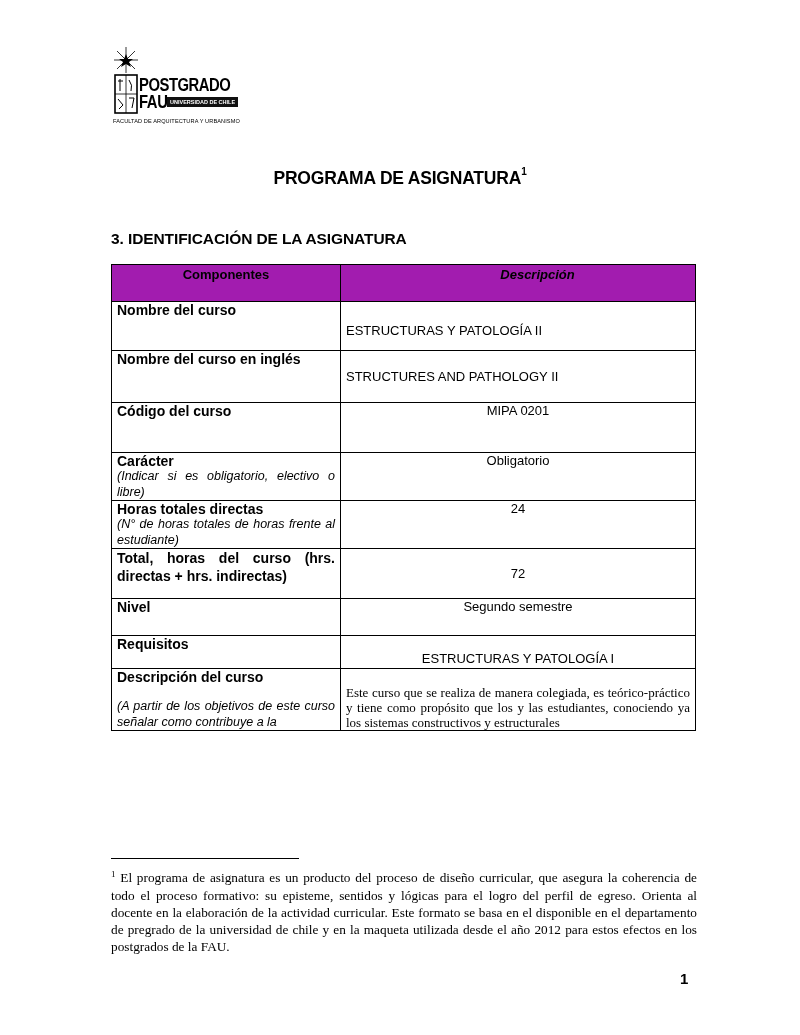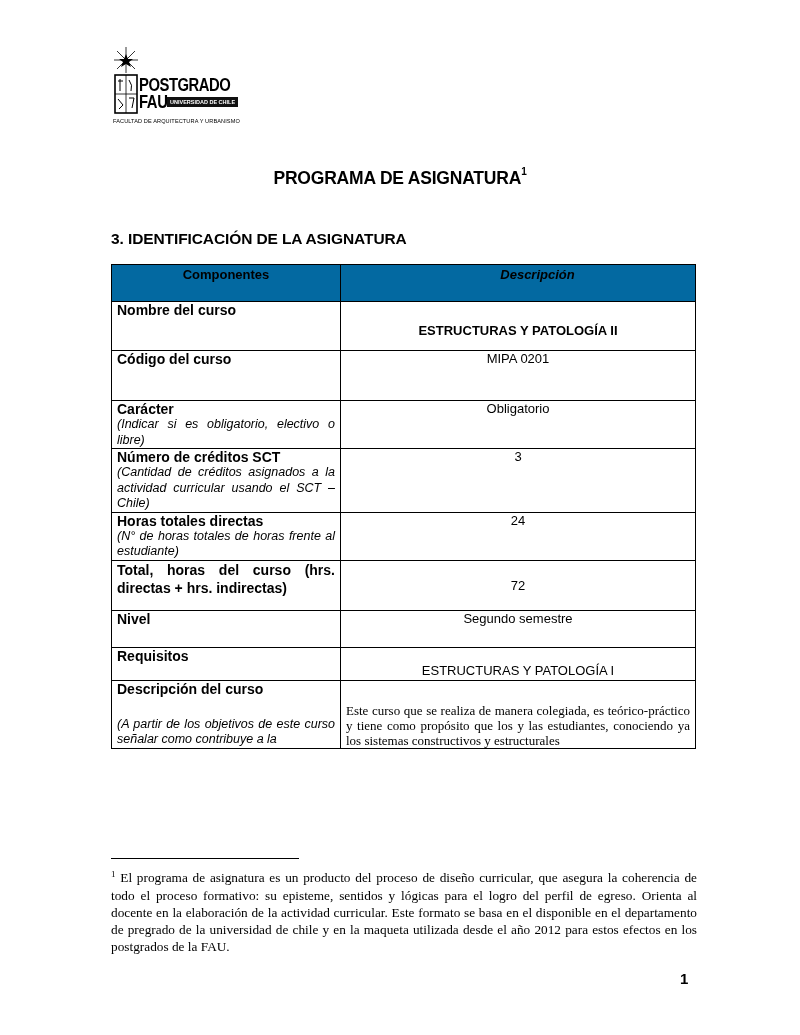--- a/index.html
+++ b/index.html
@@ -11,27 +11,27 @@
   .logo-uchile { position:absolute; left:54px; top:52px; background:#111; color:#fff; font-size:5.5px; font-weight:bold; padding:2px 3px; white-space:nowrap; }
   .logo-faculty { position:absolute; left:0; top:73px; font-size:5.6px; white-space:nowrap; letter-spacing:0.1px; }
 
   .doc-title { position:absolute; left:0; width:800px; top:153px; text-align:center; font-weight:bold; font-size:17.5px; letter-spacing:-0.2px;margin-top:15px; }
   .doc-title sup { font-size:10px; vertical-align:top; position:relative; top:-2px; }
 
   .section-title { position:absolute; left:111px; top:230px; font-weight:bold; font-size:15.5px; letter-spacing:-0.1px; }
 
   table.ident { position:absolute; left:111px; top:264px; width:585px; border-collapse:collapse; table-layout:fixed; }
   table.ident td, table.ident th { border:1px solid #000; vertical-align:top; padding:0 5px; font-size:13px; line-height:15px; }
-  table.ident th { background:#0369a1; font-weight:bold; height:34px; padding-top:2px; }
+  table.ident th { background:#a21caf; font-weight:bold; height:34px; padding-top:2px; }
   table.ident th.desc { font-style:italic;padding-left:44px; }
   col.c1 { width:229px; }
   .lbl { font-weight:bold; font-size:14px; line-height:16px; display:block; }
   .hint { font-style:italic; font-size:12.5px; line-height:15.5px; text-align:justify; display:block; }
   .val { text-align:center; font-size:12.5px; }
-  .val-bold { text-align:center; font-weight:bold; font-size:12.5px;margin-left:20px; }
+  .val-bold { font-weight:normal; font-size:12.5px;margin-left:20px; }
   .val-just { text-align:justify; font-size:12.8px; line-height:15.5px;font-family:Liberation Serif, serif; }
 
   .footnote-rule { position:absolute; left:111px; top:858px; width:188px; border-top:1px solid #000; }
   .footnote { position:absolute; left:111px; top:866px; width:586px; font-family:"Liberation Serif", serif; font-size:13.3px; line-height:17.2px; text-align:justify; }
   .footnote sup { font-size:9px; }
   .page-number { position:absolute; left:680px; top:970px; font-weight:bold; font-size:15px; }
 </style>
 </head>
 <body>
 
@@ -68,39 +68,38 @@
       <tr>
     <th>Componentes</th>
     <th class="desc">Descripción</th>
   </tr>
   <tr style="height:49px">
     <td>
           <span class="lbl">Nombre del curso</span>
         </td>
     <td class="val-bold" style="vertical-align:middle;padding-top:8px">ESTRUCTURAS Y PATOLOGÍA II</td>
   </tr>
+  <tr style="height:52px">
+    <td>
+          <span class="lbl">Nombre del curso en inglés</span>
+        </td>
+    <td class="val-bold" style="vertical-align:middle;padding-top:0">STRUCTURES AND PATHOLOGY II</td>
+  </tr>
   <tr style="height:50px">
     <td style="padding-top:0">
           <span class="lbl">Código del curso</span>
         </td>
     <td class="val">MIPA 0201</td>
   </tr>
   <tr style="height:42px">
     <td>
           <span class="lbl">Carácter</span>
           <span class="hint">(Indicar si es obligatorio, electivo o libre)</span>
         </td>
     <td class="val">Obligatorio</td>
-  </tr>
-  <tr style="height:62px">
-    <td>
-          <span class="lbl">Número de créditos SCT</span>
-          <span class="hint">(Cantidad de créditos asignados a la actividad curricular usando el SCT – Chile)</span>
-        </td>
-    <td class="val">3</td>
   </tr>
   <tr style="height:47px">
     <td>
           <span class="lbl">Horas totales directas</span>
           <span class="hint">(N° de horas totales de horas frente al estudiante)</span>
         </td>
     <td class="val">24</td>
   </tr>
   <tr style="height:50px">
     <td>
@@ -116,21 +115,21 @@
   </tr>
   <tr style="height:33px">
     <td>
           <span class="lbl">Requisitos</span>
         </td>
     <td class="val" style="vertical-align:bottom;padding-bottom:2px;font-size:13px">ESTRUCTURAS Y PATOLOGÍA I</td>
   </tr>
   <tr style="height:62px">
     <td>
           <span class="lbl">Descripción del curso</span>
-          <span class="hint" style="margin-top:20px">(A partir de los objetivos de este curso señalar como contribuye a la</span>
+          <span class="hint" style="margin-top:14px">(A partir de los objetivos de este curso señalar como contribuye a la</span>
         </td>
     <td class="val-just" style="vertical-align:bottom">Este curso que se realiza de manera colegiada, es teórico-práctico y tiene como propósito que los y las estudiantes, conociendo ya los sistemas constructivos y estructurales</td>
   </tr>
 </tbody>
   </table>
 
 <div class="footnote-rule"></div>
 <div class="footnote"><sup>1</sup> <span>El programa de asignatura es un producto del proceso de diseño curricular, que asegura la coherencia de todo el proceso formativo: su episteme, sentidos y lógicas para el logro del perfil de egreso. Orienta al docente en la elaboración de la actividad curricular. Este formato se basa en el disponible en el departamento de pregrado de la universidad de chile y en la maqueta utilizada desde el año 2012 para estos efectos en los postgrados de la FAU.</span></div>
 
 <div class="page-number">1</div>

